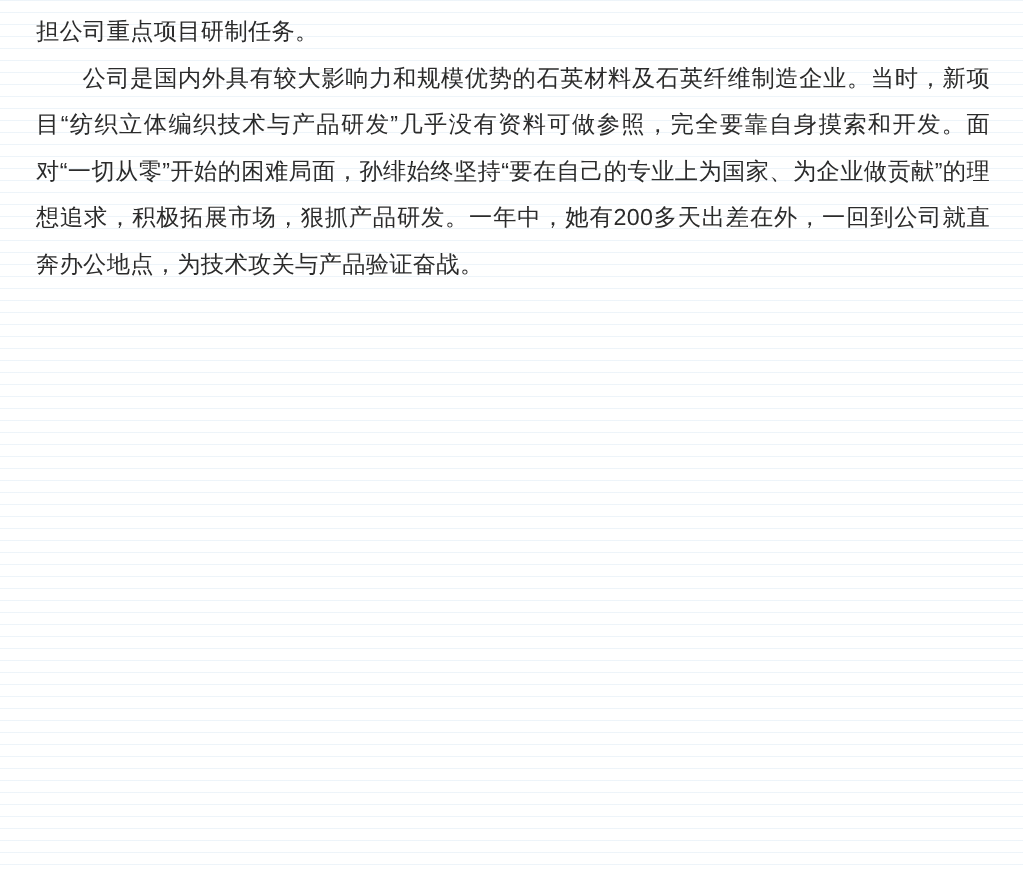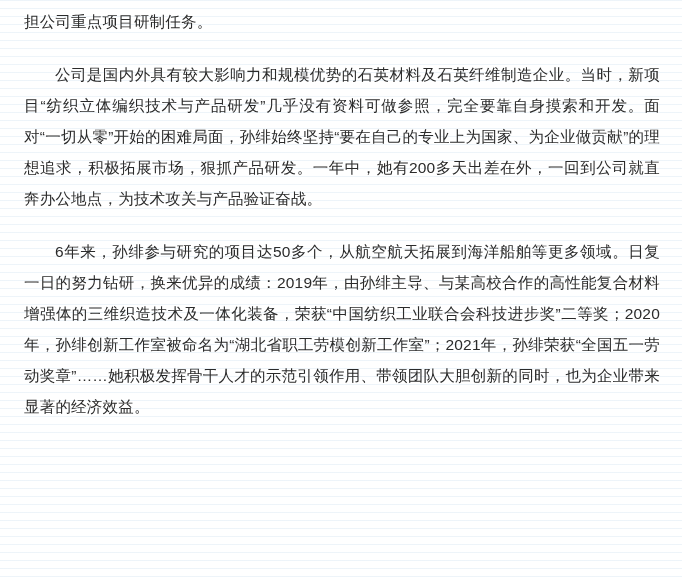--- a/index.html
+++ b/index.html
@@ -41,37 +41,35 @@
     line-height: 31px;
     text-align: justify;
     text-justify: inter-ideograph;
     letter-spacing: 0.2px;
     font-family: "Liberation Sans", sans-serif;
   }
   .para.first {
     padding-top: 6px;
   }
   .para + .para {
-    margin-top: 22px;
   }
   .indent {
     text-indent: 2em;
   }
   .bold-quote {
     font-weight: bold;
     color: #1f1f1f;
   }
 </style>
 </head>
 <body>
 
 <div id="page">
   <div id="doc">
 
     <p class="para first">担公司重点项目研制任务。</p>
 
     <p class="para indent">公司是国内外具有较大影响力和规模优势的石英材料及石英纤维制造企业。当时，新项目“纺织立体编织技术与产品研发”几乎没有资料可做参照，完全要靠自身摸索和开发。面对“一切从零”开始的困难局面，孙绯始终坚持“要在自己的专业上为国家、为企业做贡献”的理想追求，积极拓展市场，狠抓产品研发。一年中，她有200多天出差在外，一回到公司就直奔办公地点，为技术攻关与产品验证奋战。</p>
 
-    <p class="para indent">6年来，孙绯参与研究的项目达50多个，从航空航天拓展到海洋船舶等更多领域。日复一日的努力钻研，换来优异的成绩：2019年，由孙绯主导、与某高校合作的高性能复合材料增强体的三维织造技术及一体化装备，荣获“中国纺织工业联合会科技进步奖”二等奖；2020年，孙绯创新工作室被命名为“湖北省职工劳模创新工作室”；2021年，孙绯荣获“全国五一劳动奖章”……她积极发挥骨干人才的示范引领作用、带领团队大胆创新的同时，也为企业带来显著的经济效益。</p>
 
 
   </div>
 </div>
 
 </body></html>

